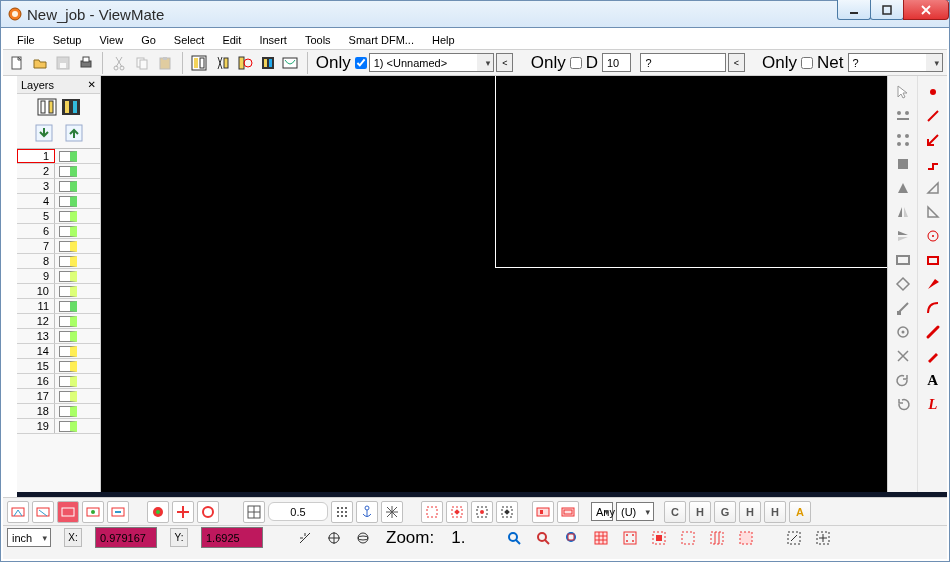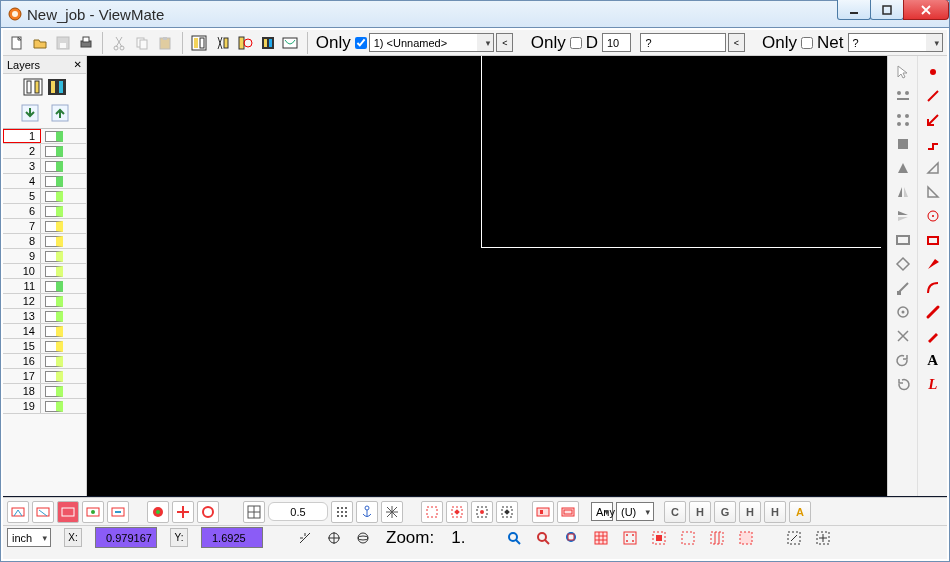--- a/index.html
+++ b/index.html
@@ -26,21 +26,21 @@
   .tbtn { width:22px; height:22px; border:1px solid transparent; display:flex; align-items:center; justify-content:center; border-radius:2px;}
   .vsep { width:1px; height:22px; background:#c0c0c0; margin:0 4px; }
   .field-lbl { font-size:17px; margin:0 2px; }
   .chk { width:12px; height:12px; }
   .drop { height:19px; font-size:11px; border:1px solid #7a7a7a; background:#fff; box-shadow: inset -16px 0 0 #efefef; padding: 0 18px 0 4px; position:relative; display:inline-flex; align-items:center;}
   .drop::after { content:"▾"; position:absolute; right:3px; font-size:9px; color:#444; }
   .spin { width:18px; height:19px; border:1px solid #7a7a7a; display:flex; align-items:center; justify-content:center; font-size:9px; background:#efefef;}
   .txt { height:19px; border:1px solid #7a7a7a; background:#fff; padding:0 4px; display:inline-flex; align-items:center;}
 
   
-  .body { flex:1; display:flex; overflow:hidden; border-bottom:1px solid #0f172a; }
+  .body { flex:1; display:flex; overflow:hidden; border-bottom:5px solid #0f172a;margin-left:14px; }
 
   .layerspanel { width:84px; border-right:1px solid #d0d0d0; display:flex; flex-direction:column; background:#f8f8f8;}
   .layerspanel .hdr { height:18px; display:flex; align-items:center; justify-content:space-between; padding:0 4px; border-bottom:1px solid #d0d0d0; background:#eee;}
   .layerspanel .mini { display:flex; gap:4px; justify-content:center; padding:4px 0;}
   .layerspanel .arrows { display:flex; gap:12px; justify-content:center; padding:4px 0 6px;}
   .layerspanel .list { flex:1; overflow:auto; border-top:1px solid #c0c0c0;}
   .lrow { height:15px; display:flex; align-items:center; border-bottom:1px solid #d0d0d0;}
   .lrow .num { width:38px; text-align:right; padding-right:5px; border-right:1px solid #c0c0c0; height:100%; display:flex; align-items:center; justify-content:flex-end;}
   .lrow .chip { width:18px; height:11px; margin-left:4px; border:1px solid #888;}
   .lrow.sel .num { background:#fff; outline:1px solid #e00; outline-offset:-1px;}
@@ -56,21 +56,21 @@
 
   
   .bottombar { height:28px; border-top:1px solid #d0d0d0; background:#f4f4f4; display:flex; align-items:center; padding:0 4px; gap:3px; }
   .bottombar .smallbtn { width:22px; height:22px; border:1px solid #c0c0c0; background:#fff; display:flex; align-items:center; justify-content:center; font-size:10px; border-radius:2px;}
   .numbox { width:60px; height:19px; border:1px solid #ccc; background:#fff; display:flex; align-items:center; justify-content:center; border-radius:6px;}
 
   .statusbar { height:24px; border-top:1px solid #d0d0d0; background:#f4f4f4; display:flex; align-items:center; padding:0 4px; gap:13px;}
   .stat-drop { height:19px; border:1px solid #7a7a7a; font-size:11px; padding:0 16px 0 4px; background:#fff; position:relative; display:inline-flex; align-items:center;}
   .stat-drop::after { content:"▾"; position:absolute; right:3px; font-size:9px; color:#444;}
   .coord-lbl { width:18px; height:19px; border:1px solid #bbb; background:#eee; display:flex; align-items:center; justify-content:center; font-size:10px;}
-  .coord-val { height:21px; border:1px solid #7a7a7a; background:#8b5cf6; padding:0 10px; display:flex; align-items:center; }
+  .coord-val { height:21px; border:1px solid #7a7a7a; background:#be185d; padding:0 4px; display:flex; align-items:center; }
 
   .lettertbtn { width:22px; height:22px; border:1px solid #c0c0c0; background:linear-gradient(#fff,#eee); display:flex; align-items:center; justify-content:center; font-size:11px; font-weight:bold; color:#555; border-radius:2px;}
 
   .bot2 { height:10px; background:#f4f4f4; }
 
   svg { display:block; }
 </style>
 </head>
 <body>
 
@@ -96,20 +96,32 @@
     <div class="winbtn close">
         <svg viewBox="0 0 10 10">
           <path d="M1 1 L9 9 M9 1 L1 9" stroke="#fff" stroke-width="1.8"></path>
         </svg>
       </div>
   </div>
 </div>
 
 <div class="appframe">
 
+  <div class="menubar">
+    <span>File</span>
+    <span>Setup</span>
+    <span>View</span>
+    <span>Go</span>
+    <span>Select</span>
+    <span>Edit</span>
+    <span>Insert</span>
+    <span>Tools</span>
+    <span>Smart DFM...</span>
+    <span>Help</span>
+  </div>
 
   <div class="toolbar">
     <div class="tbtn">
         <svg width="16" height="16">
           <rect x="3" y="2" width="9" height="12" fill="#fff" stroke="#555"></rect>
           <path d="M9 2 L12 5 L9 5 Z" fill="#ddd" stroke="#555"></path>
         </svg>
       </div>
     <div class="tbtn">
         <svg width="16" height="16">

